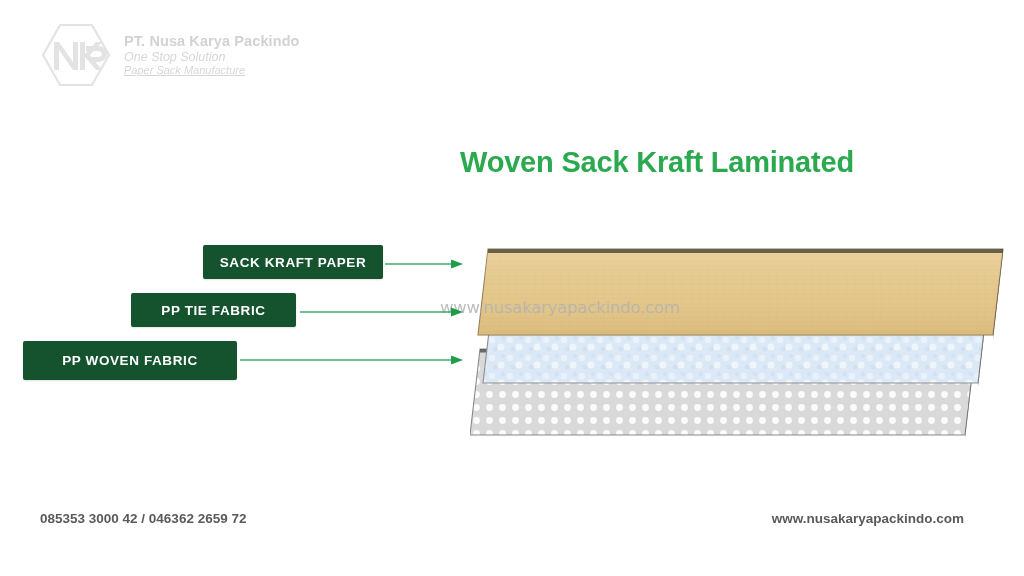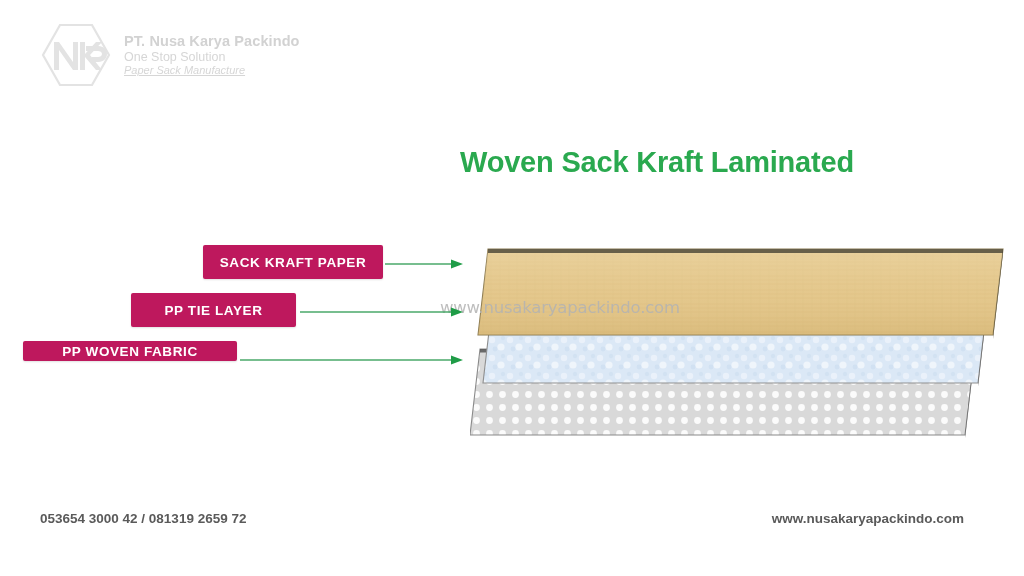--- a/index.html
+++ b/index.html
@@ -47,20 +47,21 @@
     font-weight: bold;
     color: #d2d2d2;
     letter-spacing: 0.1px;
     white-space: nowrap;
   }
   .brand-tagline {
     font-size: 12.5px;
     font-weight: normal;
     color: #d6d6d6;
     white-space: nowrap;
+    font-style: italic;
   }
   .brand-sub {
     font-size: 11px;
     font-style: italic;
     color: #d6d6d6;
     white-space: nowrap;
     text-decoration: underline;
   }
 
   
@@ -72,36 +73,36 @@
     font-weight: bold;
     color: #2aa94f;
     letter-spacing: -0.2px;
     white-space: nowrap;
     text-align: right;
   }
 
   
   .label-box {
     position: absolute;
-    background: #be185d;
+    background: #14532d;
     color: #ffffff;
     font-size: 13.5px;
     font-weight: bold;
     letter-spacing: 0.6px;
     display: flex;
     align-items: center;
     justify-content: center;
     border-radius: 2px;
     box-shadow: 0 1px 2px rgba(0,0,0,0.12);
     white-space: nowrap;
     box-sizing: border-box;
   }
   #label-0 { left: 203px; top: 245px; width: 180px; height: 34px; }
   #label-1 { left: 131px; top: 293px; width: 165px; height: 34px; }
-  #label-2 { left: 23px;  top: 341px; width: 214px; height: 20px; }
+  #label-2 { left: 23px;  top: 341px; width: 214px; height: 39px; }
 
   
   .arrow {
     position: absolute;
     height: 12px;
     pointer-events: none;
   }
   #arrow-0 { left: 385px; top: 256px; width: 78px; }
   #arrow-1 { left: 300px; top: 304px; width: 163px; }
   #arrow-2 { left: 240px; top: 352px; width: 223px; }
@@ -227,21 +228,21 @@
         <polygon points="18,4 533,4 523,90 8,90" fill="url(#kraftShade)"></polygon>
         <polygon points="18,4 533,4 533,8 18,8" fill="#5a5340" opacity="0.9"></polygon>
         <polygon points="533,4 533,8 523,94 523,90" fill="#4a4436" opacity="0.75"></polygon>
       </g>
     </svg>
   </div>
 
   <div id="watermark">www.nusakaryapackindo.com</div>
 
   <div class="label-box" id="label-0">SACK KRAFT PAPER</div>
-  <div class="label-box" id="label-1">PP TIE LAYER</div>
+  <div class="label-box" id="label-1">PP TIE FABRIC</div>
   <div class="label-box" id="label-2">PP WOVEN FABRIC</div>
 
   <div class="arrow" id="arrow-0">
     <svg width="78" height="12" viewBox="0 0 78 12" aria-hidden="true">
       <line x1="0" y1="6" x2="68" y2="6" stroke="#4aa86a" stroke-width="1.3"></line>
       <polygon points="66,1.5 78,6 66,10.5" fill="#1f9c47"></polygon>
     </svg>
   </div>
   <div class="arrow" id="arrow-1">
     <svg width="163" height="12" viewBox="0 0 163 12" aria-hidden="true">
@@ -249,16 +250,16 @@
       <polygon points="151,1.5 163,6 151,10.5" fill="#1f9c47"></polygon>
     </svg>
   </div>
   <div class="arrow" id="arrow-2">
     <svg width="223" height="12" viewBox="0 0 223 12" aria-hidden="true">
       <line x1="0" y1="6" x2="213" y2="6" stroke="#4aa86a" stroke-width="1.3"></line>
       <polygon points="211,1.5 223,6 211,10.5" fill="#1f9c47"></polygon>
     </svg>
   </div>
 
-  <div id="footer-phone">053654 3000 42 / 081319 2659 72</div>
+  <div id="footer-phone">085353 3000 42 / 046362 2659 72</div>
   <div id="footer-web">www.nusakaryapackindo.com</div>
 
 </div>
 
 </body></html>

